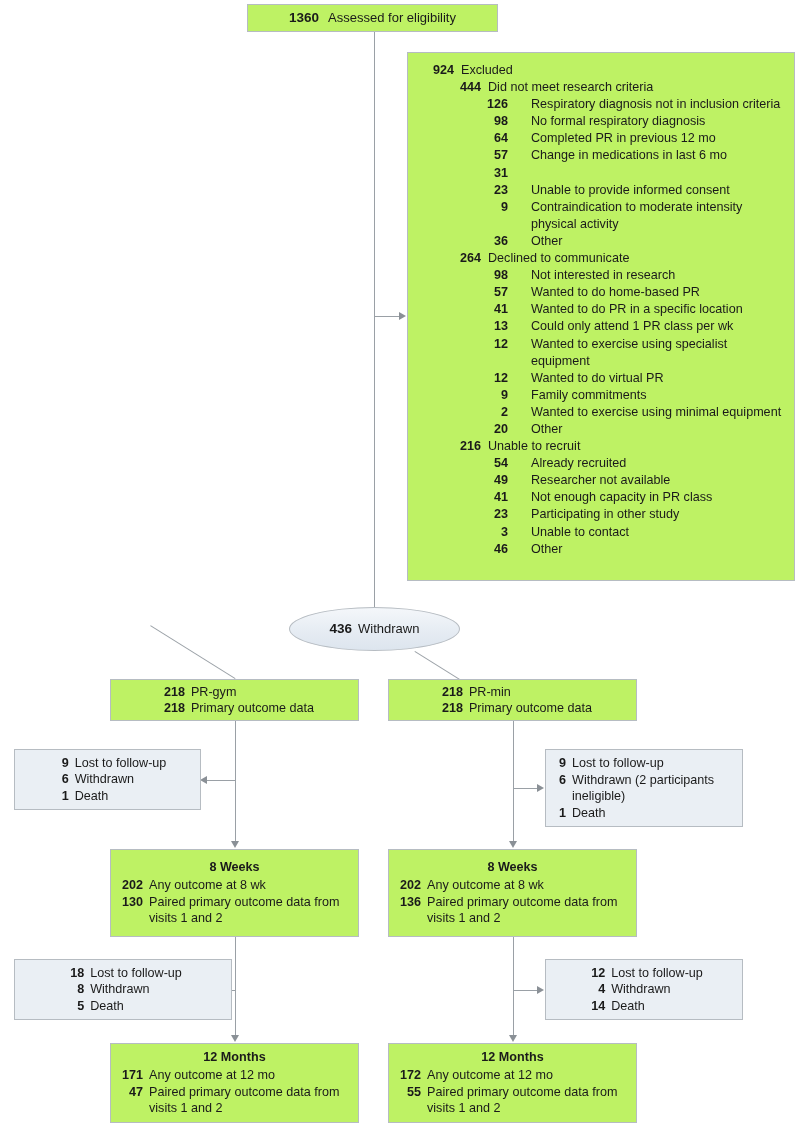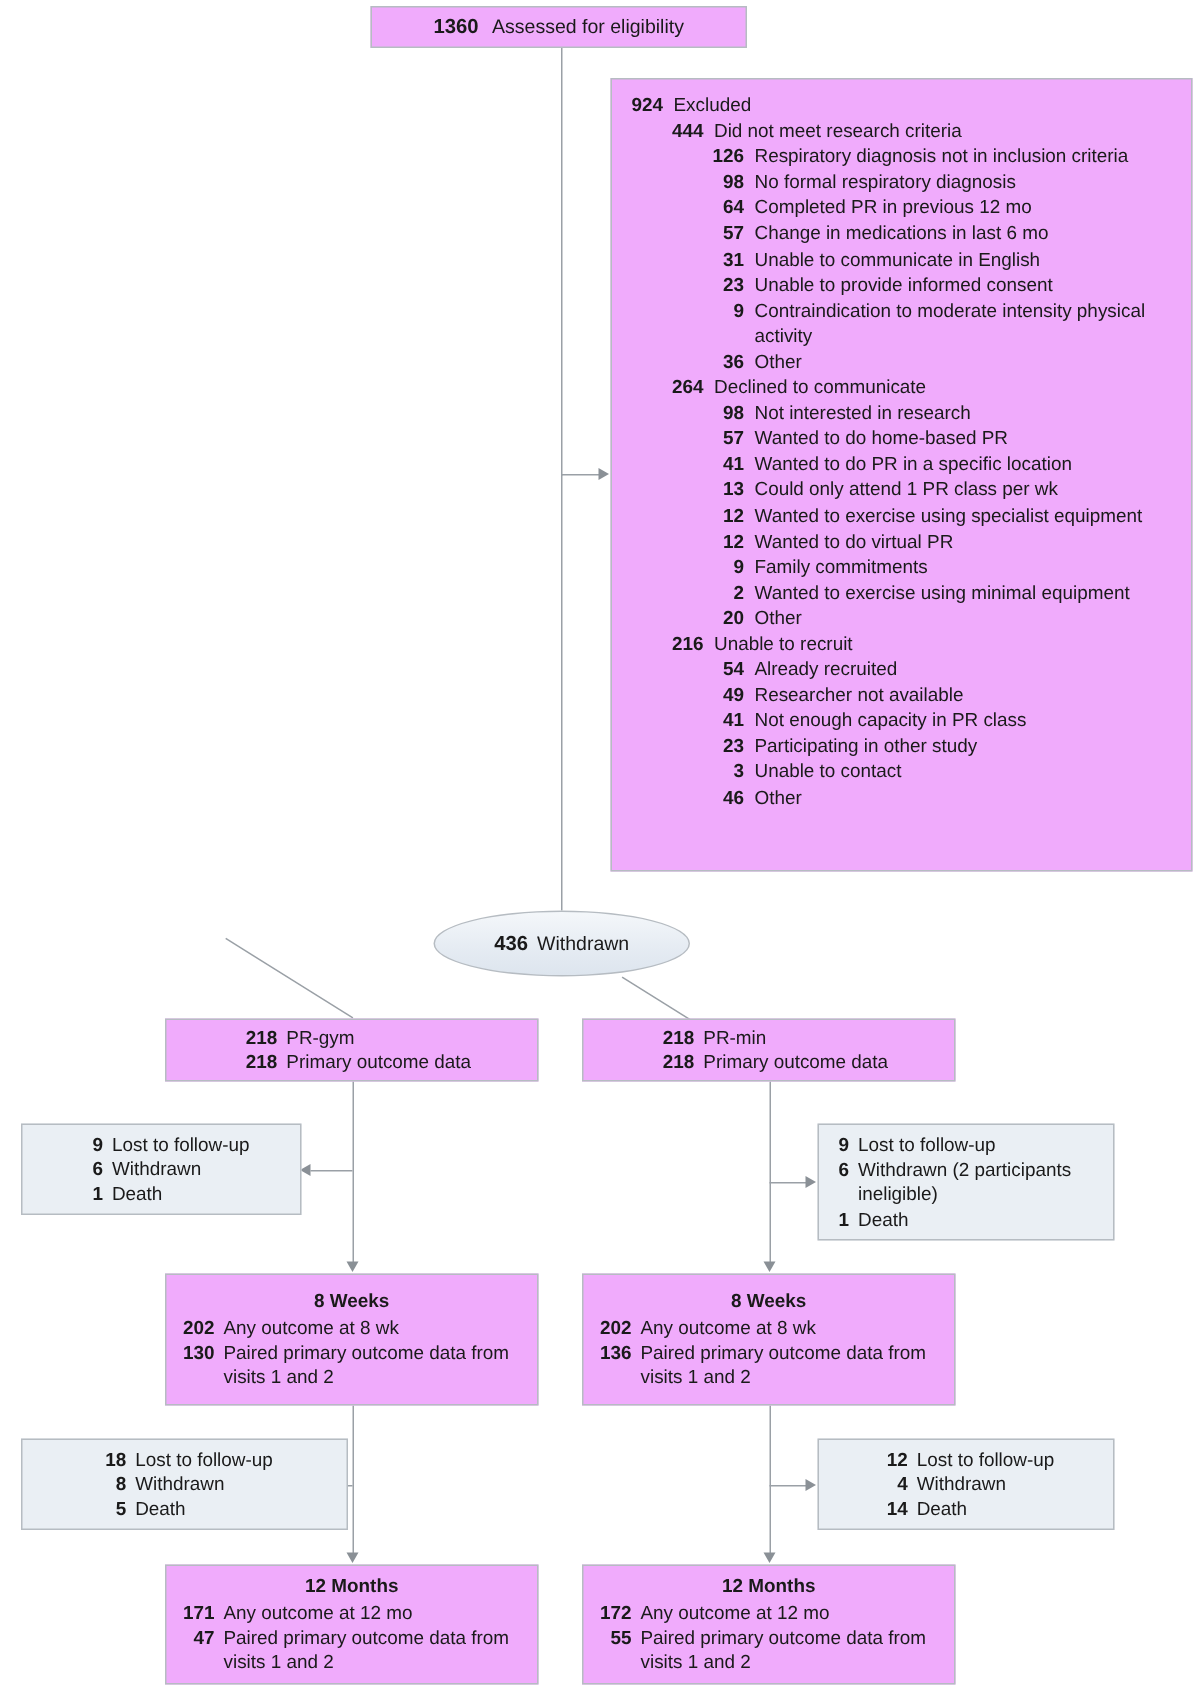--- a/index.html
+++ b/index.html
@@ -8,21 +8,21 @@
     background:#ffffff;
     font-family:"Liberation Sans", sans-serif;
     color:#1a1a1a;
     overflow:hidden;
   }
   .stage{position:absolute;left:0;top:0;width:800px;height:1130px;}
 
   
   .box{
     position:absolute;
-    background:#f0abfc;
+    background:#bef264;
     border:1px solid #b6bcc2;
     box-sizing:border-box;
     display:flex;
     align-items:center;
     justify-content:center;
   }
   .box.plain{background:#eaeff4;}
 
   
   .rows{display:block;}
@@ -50,30 +50,30 @@
     left:247px;top:4px;width:251px;height:28px;
     font-size:13px;
   }
   #top-box .num{font-size:13.5px;}
   #top-box .lbl{padding-left:9px;}
 
   
   #excluded-box{
     left:407px;top:52px;width:388px;height:529px;
     align-items:flex-start;justify-content:flex-start;
-    padding:9px 8px 8px 4px;
+    padding:9px 8px 8px 16px;
     font-size:12.6px;
   }
   #excluded-box .row{line-height:17.1px;}
   #excluded-box .lvl0 .num{width:30px;}
   #excluded-box .lvl1 .num{width:57px;}
   #excluded-box .lvl2 .num{width:84px;}
   #excluded-box .lvl0 .lbl{padding-left:7px;}
   #excluded-box .lvl1 .lbl{padding-left:7px;}
-  #excluded-box .lvl2 .lbl{padding-left:7px;}
+  #excluded-box .lvl2 .lbl{padding-left:7px;margin-left:16px;}
 
   
   #randomized-ellipse{
     position:absolute;
     left:289px;top:607px;width:171px;height:44px;
     border:1px solid #b6bcc2;
     border-radius:50%;
     background:linear-gradient(#f4f7fa 0%, #e6ecf3 55%, #dde5ee 100%);
     box-sizing:border-box;
     display:flex;align-items:center;justify-content:center;
@@ -188,21 +188,20 @@
         <div class="row lvl2">
           <span class="num">64</span>
           <span class="lbl">Completed PR in previous 12 mo</span>
         </div>
         <div class="row lvl2">
           <span class="num">57</span>
           <span class="lbl">Change in medications in last 6 mo</span>
         </div>
         <div class="row lvl2">
           <span class="num">31</span>
-          <span class="lbl">Unable to communicate in English</span>
         </div>
         <div class="row lvl2">
           <span class="num">23</span>
           <span class="lbl">Unable to provide informed consent</span>
         </div>
         <div class="row lvl2">
           <span class="num">9</span>
           <span class="lbl">Contraindication to moderate intensity physical activity</span>
         </div>
         <div class="row lvl2">

